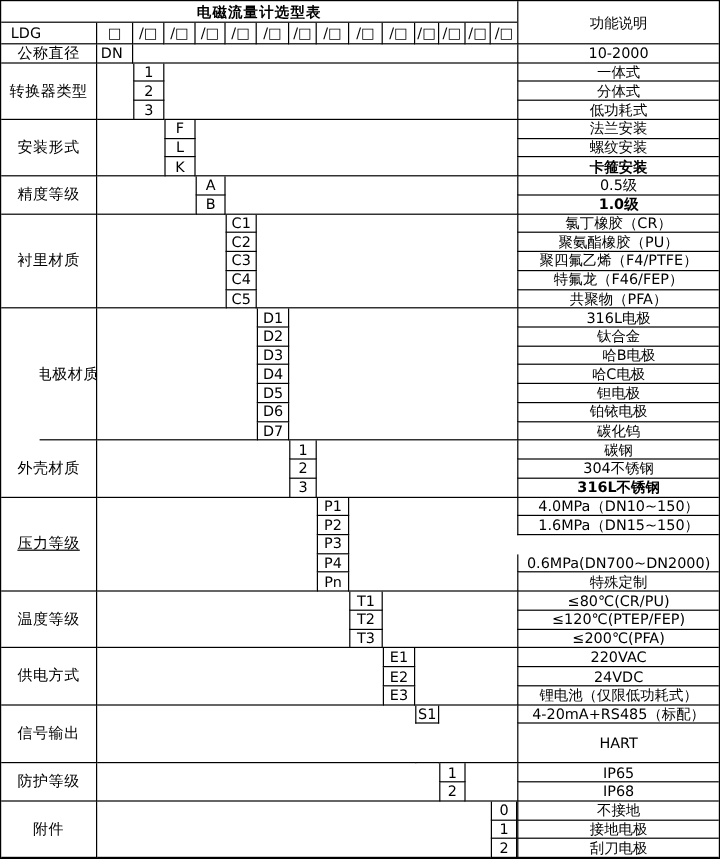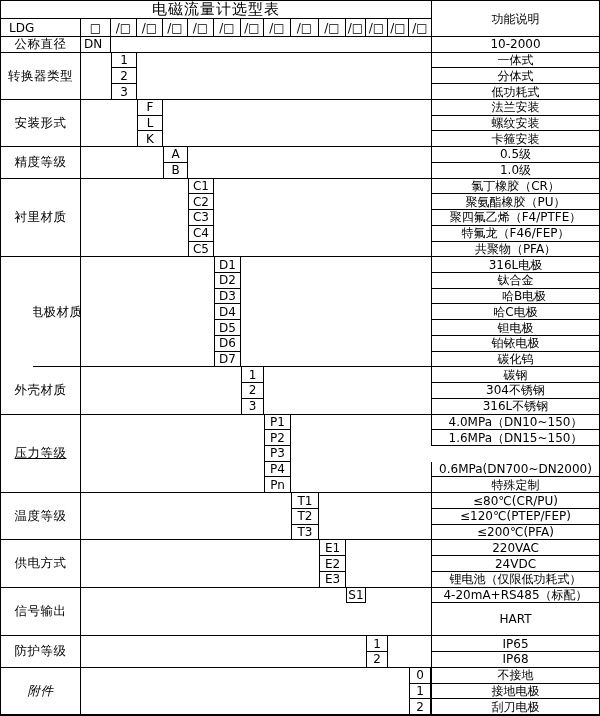--- a/index.html
+++ b/index.html
@@ -18,21 +18,21 @@
     grid-template-rows:18px 18px repeat(42,1fr);
   }
   .c{display:flex;align-items:center;justify-content:center;
      font-size:12px;line-height:1;white-space:nowrap;overflow:hidden;}
   .left{justify-content:flex-start;}
   .pl8{padding-left:8px;}
   .pl3{padding-left:3px;}
   .bb{border-bottom:1px solid var(--bc);}
   .br{border-right:1px solid var(--bc);}
   .bl{border-left:1px solid var(--bc);}
-  .title{font-size:15px;font-weight:400;letter-spacing:1px;}
+  .title{font-size:12px;font-weight:700;letter-spacing:1px;}
   .cat{font-size:12.5px;letter-spacing:0.5px;}
   .code{font-size:12px;}
   .desc{font-size:12px;}
   .slot{font-size:12px;}
 </style>
 </head>
 <body>
 
 <div id="table-wrap">
     <div class="c bb title" style="grid-area: 1 / 1 / 2 / 16;">电磁流量计选型表</div>
@@ -66,28 +66,28 @@
     <div class="c bl br bb code" style="grid-area: 6 / 3 / 7 / 4;">3</div>
     <div class="c bl bb desc" style="grid-area: 6 / 16 / 7 / 17;">低功耗式</div>
     <div class="c br bb cat" style="grid-area: 7 / 1 / 10 / 2;">安装形式</div>
     <div class="bb" style="grid-area: 7 / 2 / 10 / 4;"></div>
     <div class="bb" style="grid-area: 7 / 5 / 10 / 16;"></div>
     <div class="c bl br bb code" style="grid-area: 7 / 4 / 8 / 5;">F</div>
     <div class="c bl bb desc" style="grid-area: 7 / 16 / 8 / 17;">法兰安装</div>
     <div class="c bl br bb code" style="grid-area: 8 / 4 / 9 / 5;">L</div>
     <div class="c bl bb desc" style="grid-area: 8 / 16 / 9 / 17;">螺纹安装</div>
     <div class="c bl br bb code" style="grid-area: 9 / 4 / 10 / 5;">K</div>
-    <div class="c bl bb desc" style="grid-area: 9 / 16 / 10 / 17;">卡箍安装</div>
+    <div class="c bl bb desc" style="grid-area: 9 / 16 / 10 / 17; font-weight: bold;">卡箍安装</div>
     <div class="c br bb cat" style="grid-area: 10 / 1 / 12 / 2;">精度等级</div>
     <div class="bb" style="grid-area: 10 / 2 / 12 / 5;"></div>
     <div class="bb" style="grid-area: 10 / 6 / 12 / 16;"></div>
     <div class="c bl br bb code" style="grid-area: 10 / 5 / 11 / 6;">A</div>
     <div class="c bl bb desc" style="grid-area: 10 / 16 / 11 / 17;">0.5级</div>
     <div class="c bl br bb code" style="grid-area: 11 / 5 / 12 / 6;">B</div>
-    <div class="c bl bb desc" style="grid-area: 11 / 16 / 12 / 17;">1.0级</div>
+    <div class="c bl bb desc" style="grid-area: 11 / 16 / 12 / 17; font-weight: bold;">1.0级</div>
     <div class="c br bb cat" style="grid-area: 12 / 1 / 17 / 2;">衬里材质</div>
     <div class="bb" style="grid-area: 12 / 2 / 17 / 6;"></div>
     <div class="bb" style="grid-area: 12 / 7 / 17 / 16;"></div>
     <div class="c bl br bb code" style="grid-area: 12 / 6 / 13 / 7;">C1</div>
     <div class="c bl bb desc" style="grid-area: 12 / 16 / 13 / 17;">氯丁橡胶（CR）</div>
     <div class="c bl br bb code" style="grid-area: 13 / 6 / 14 / 7;">C2</div>
     <div class="c bl bb desc" style="grid-area: 13 / 16 / 14 / 17;">聚氨酯橡胶（PU）</div>
     <div class="c bl br bb code" style="grid-area: 14 / 6 / 15 / 7;">C3</div>
     <div class="c bl bb desc" style="grid-area: 14 / 16 / 15 / 17;">聚四氟乙烯（F4/PTFE）</div>
     <div class="c bl br bb code" style="grid-area: 15 / 6 / 16 / 7;">C4</div>
@@ -112,21 +112,21 @@
     <div class="c bl br bb code" style="grid-area: 23 / 7 / 24 / 8;">D7</div>
     <div class="c bl bb desc" style="grid-area: 23 / 16 / 24 / 17; text-align: right;">碳化钨</div>
     <div class="c br bb cat" style="grid-area: 24 / 1 / 27 / 2;">外壳材质</div>
     <div class="bb" style="grid-area: 24 / 2 / 27 / 8;"></div>
     <div class="bb" style="grid-area: 24 / 9 / 27 / 16;"></div>
     <div class="c bl br bb code" style="grid-area: 24 / 8 / 25 / 9;">1</div>
     <div class="c bl bb desc" style="grid-area: 24 / 16 / 25 / 17;">碳钢</div>
     <div class="c bl br bb code" style="grid-area: 25 / 8 / 26 / 9;">2</div>
     <div class="c bl bb desc" style="grid-area: 25 / 16 / 26 / 17;">304不锈钢</div>
     <div class="c bl br bb code" style="grid-area: 26 / 8 / 27 / 9;">3</div>
-    <div class="c bl bb desc" style="grid-area: 26 / 16 / 27 / 17;">316L不锈钢</div>
+    <div class="c bl bb desc" style="grid-area: 26 / 16 / 27 / 17; font-weight: bold;">316L不锈钢</div>
     <div class="c br bb cat" style="grid-area: 27 / 1 / 32 / 2; text-decoration: underline;">压力等级</div>
     <div class="bb" style="grid-area: 27 / 2 / 32 / 9;"></div>
     <div class="bb" style="grid-area: 27 / 10 / 32 / 16;"></div>
     <div class="c bl br bb code" style="grid-area: 27 / 9 / 28 / 10;">P1</div>
     <div class="c bl bb desc" style="grid-area: 27 / 16 / 28 / 17;">4.0MPa（DN10~150）</div>
     <div class="c bl br bb code" style="grid-area: 28 / 9 / 29 / 10;">P2</div>
     <div class="c bl bb desc" style="grid-area: 28 / 16 / 29 / 17;">1.6MPa（DN15~150）</div>
     <div class="c bl br bb code" style="grid-area: 29 / 9 / 30 / 10;">P3</div>
     <div class="c bl br bb code" style="grid-area: 30 / 9 / 31 / 10;">P4</div>
     <div class="c bl bb desc" style="grid-area: 30 / 16 / 31 / 17;">0.6MPa(DN700~DN2000)</div>
@@ -157,21 +157,21 @@
     <div class="c bl bb desc" style="grid-area: 38 / 16 / 39 / 17;">4-20mA+RS485（标配）</div>
     <div class="c bl br bb code" style="grid-area: 39 / 12 / 40 / 13; margin-top: 32px;">S2</div>
     <div class="c bl bb desc" style="grid-area: 39 / 16 / 40 / 17;">HART</div>
     <div class="c br bb cat" style="grid-area: 40 / 1 / 42 / 2;">防护等级</div>
     <div class="bb" style="grid-area: 40 / 2 / 42 / 13;"></div>
     <div class="bb" style="grid-area: 40 / 14 / 42 / 16;"></div>
     <div class="c bl br bb code" style="grid-area: 40 / 13 / 41 / 14;">1</div>
     <div class="c bl bb desc" style="grid-area: 40 / 16 / 41 / 17;">IP65</div>
     <div class="c bl br bb code" style="grid-area: 41 / 13 / 42 / 14;">2</div>
     <div class="c bl bb desc" style="grid-area: 41 / 16 / 42 / 17;">IP68</div>
-    <div class="c br bb cat" style="grid-area: 42 / 1 / 45 / 2; font-style: italic;">附件</div>
+    <div class="c br bb cat" style="grid-area: 42 / 1 / 45 / 2;">附件</div>
     <div class="bb" style="grid-area: 42 / 2 / 45 / 15;"></div>
     <div class="c bl br bb code" style="grid-area: 42 / 15 / 43 / 16;">0</div>
     <div class="c bl bb desc" style="grid-area: 42 / 16 / 43 / 17;">不接地</div>
     <div class="c bl br bb code" style="grid-area: 43 / 15 / 44 / 16;">1</div>
     <div class="c bl bb desc" style="grid-area: 43 / 16 / 44 / 17;">接地电极</div>
     <div class="c bl br bb code" style="grid-area: 44 / 15 / 45 / 16;">2</div>
     <div class="c bl bb desc" style="grid-area: 44 / 16 / 45 / 17;">刮刀电极</div>
   </div>
 
 </body></html>

